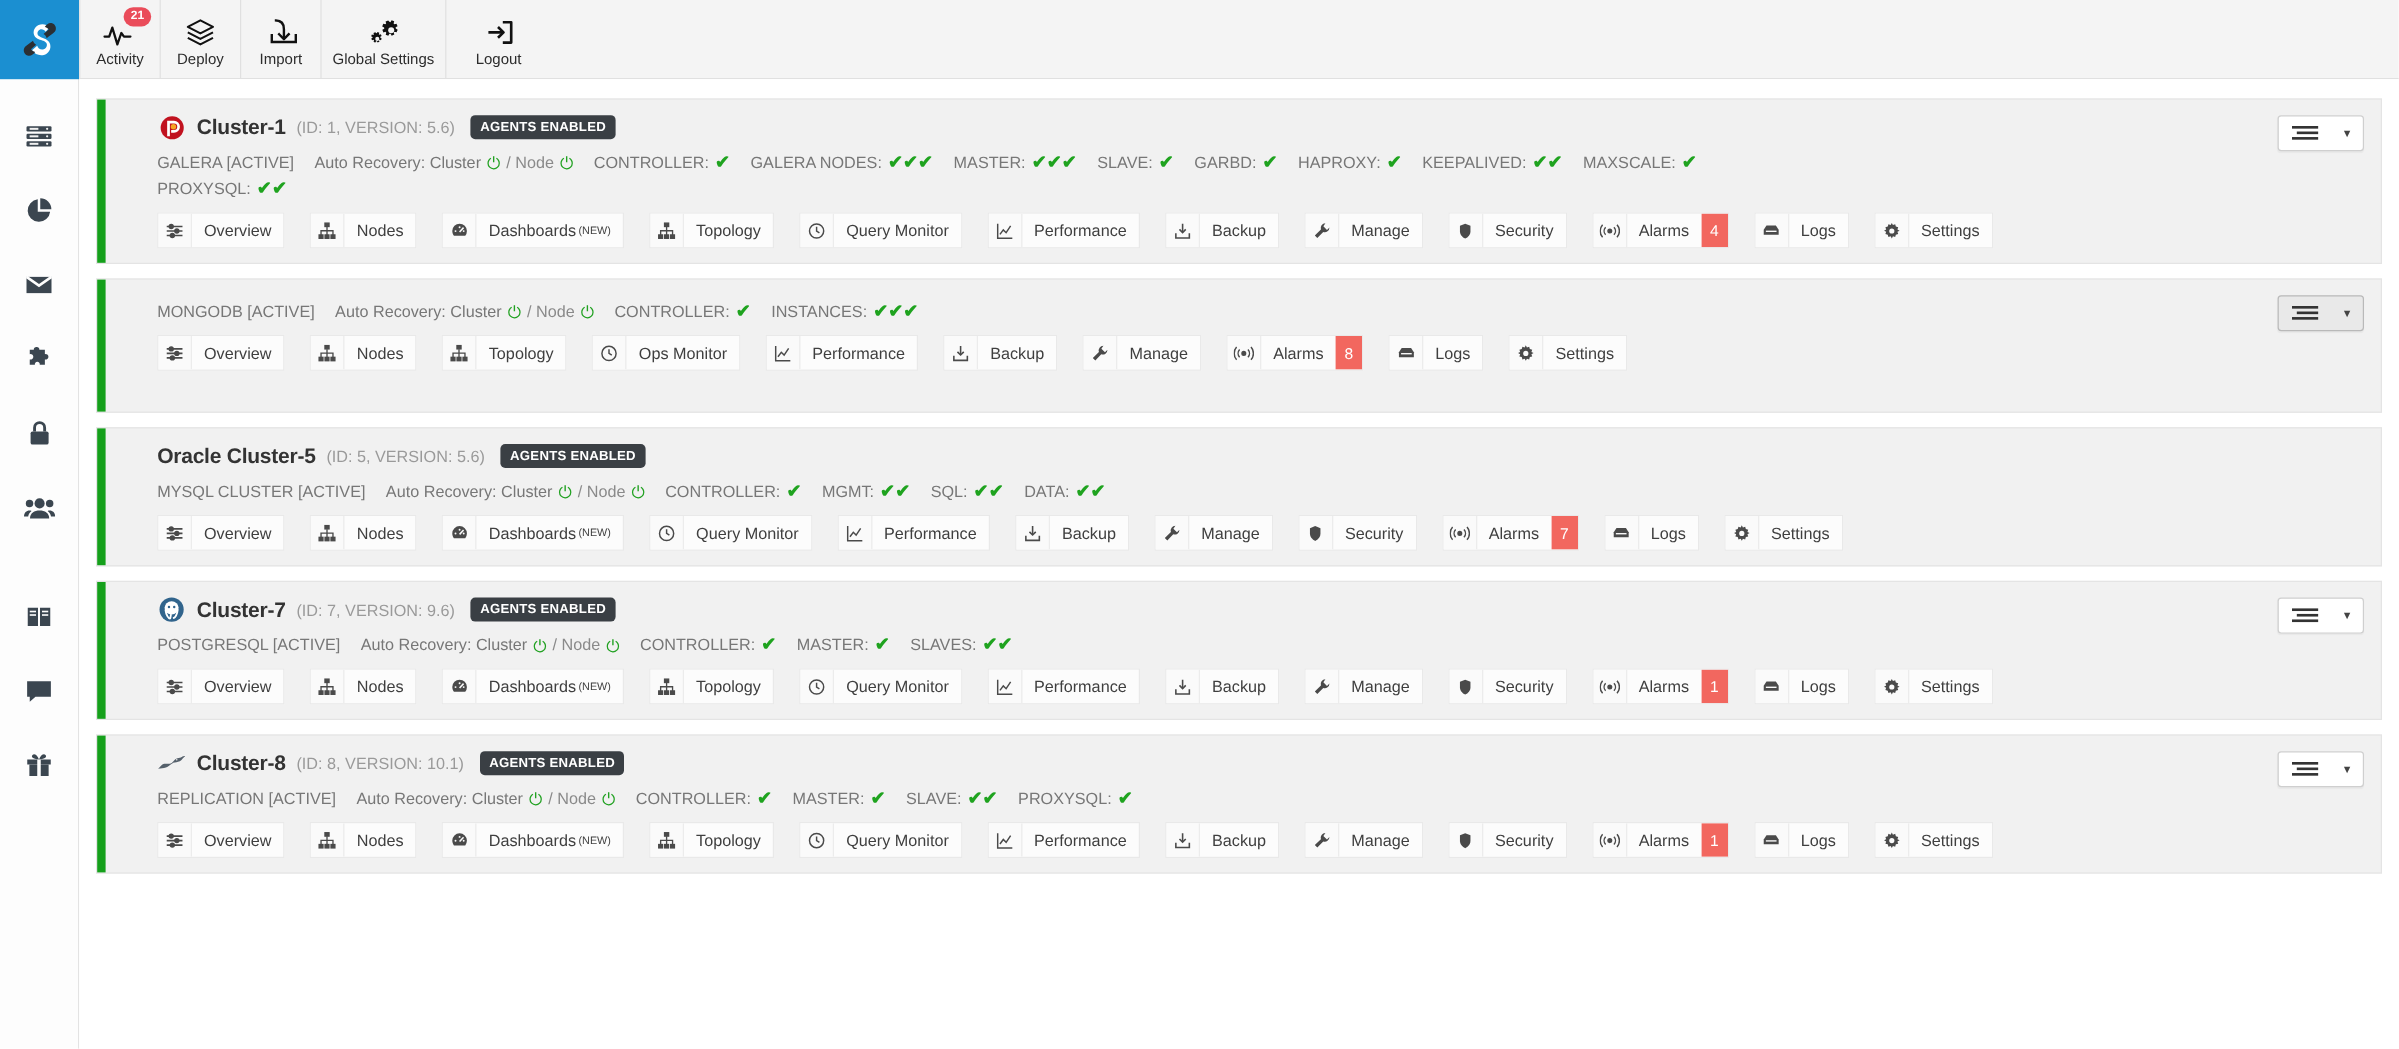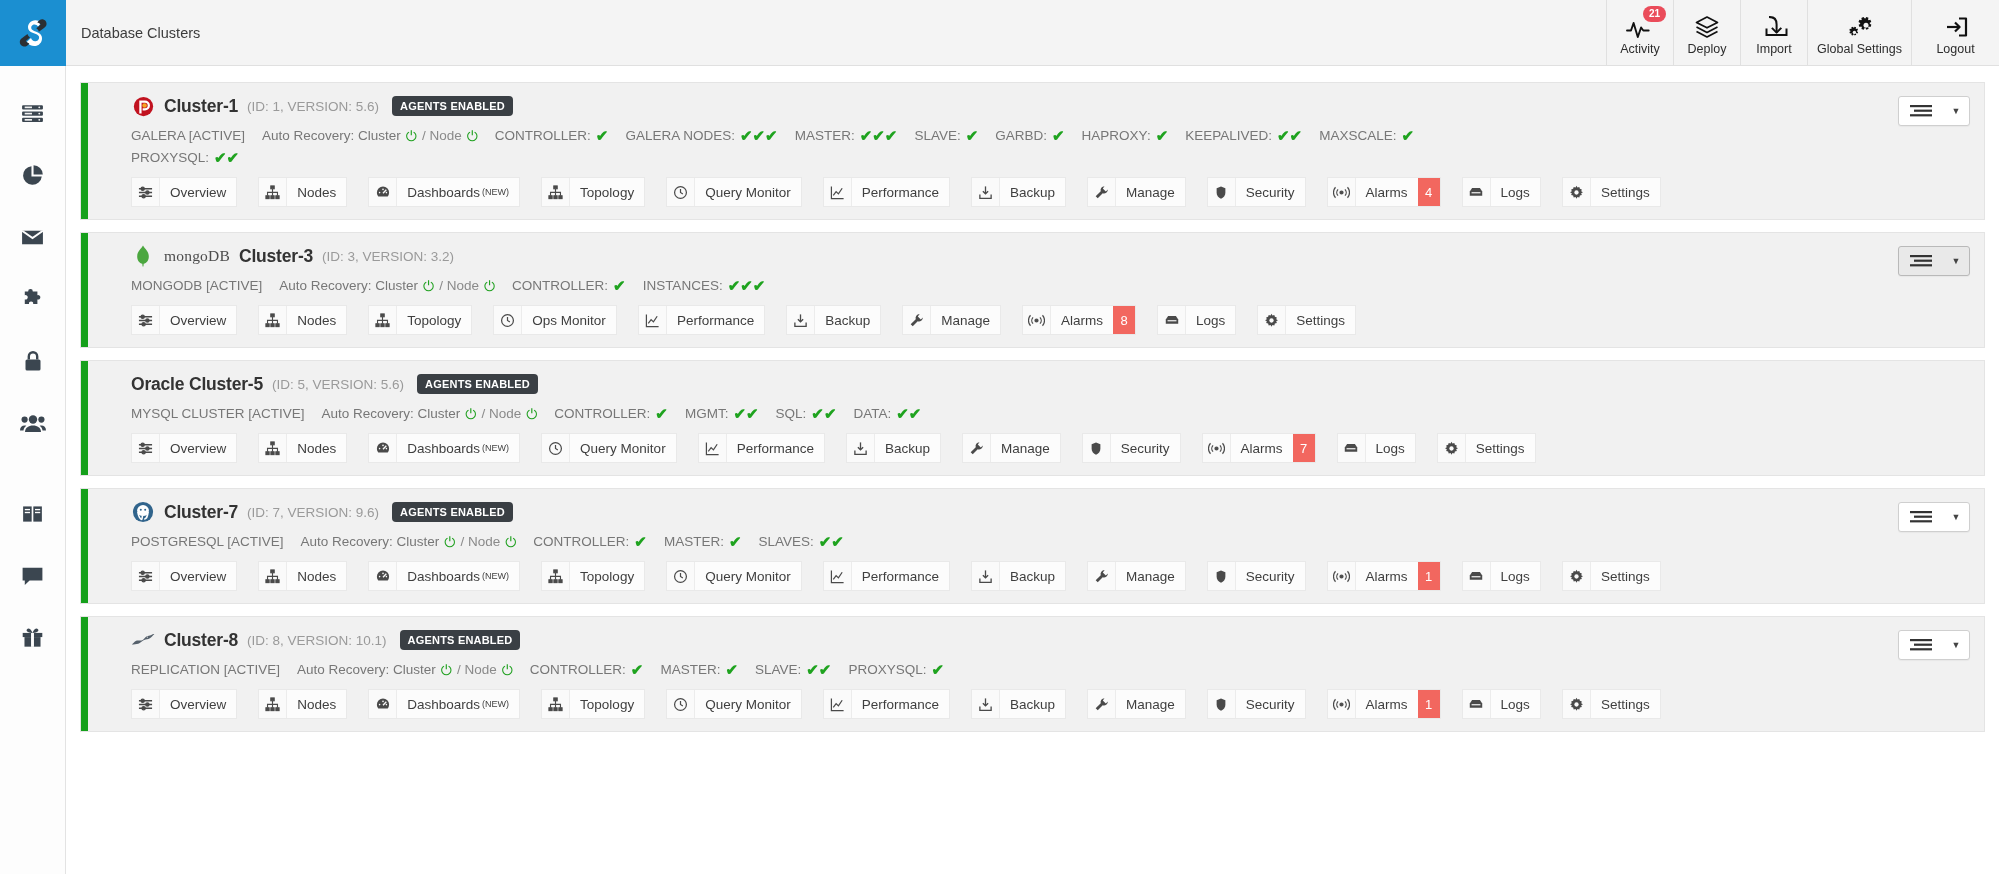--- a/index.html
+++ b/index.html
@@ -222,21 +222,20 @@
           <rect x="10.6" y="7" width="2.8" height="14" fill="#fdfdfd"></rect>
           <path d="M12 7.6C10.6 4 8.2 2.6 6.8 4c-1.3 1.3 0 3.3 5.2 3.6zM12 7.6c1.4-3.6 3.8-5 5.2-3.6 1.3 1.3 0 3.3-5.2 3.6z"></path>
         </svg>
       </div>
     </div>
   </div>
 
   <div class="rightcol">
 
     <div class="topbar">
-      <div class="page-title">Database Clusters</div>
       <div class="topnav">
 
         <div class="topnav-item">
           <div class="topnav-ico">
             <svg width="28" height="22" viewBox="0 0 28 22" fill="none" stroke="#111" stroke-width="1.9" stroke-linecap="round" stroke-linejoin="round">
               <path d="M1 13.5h4l2.6-7.5 4.2 14 3.3-9.5 2.2 3h5.4"></path>
             </svg>
           </div>
           <div class="badge-activity">21</div>
           <div class="topnav-label">Activity</div>
@@ -485,30 +484,20 @@
                 <rect x="0" y="10.2" width="22" height="2.2"></rect>
               </svg>
             </span>
           <span class="mb-car">▼</span>
         </div>
       </div>
 
       <div class="card">
         <div class="accent"></div>
         <div class="card-body">
-          <div class="card-head">
-            <span class="db-logo">
-              <svg width="14" height="22" viewBox="0 0 14 22">
-                  <path d="M7 0.6C5 4 1.2 6.6 1.2 11.4c0 4 2.4 6.7 5.1 7.4l.3 2.6h.8l.3-2.6c2.7-.7 5.1-3.4 5.1-7.4C12.8 6.6 9 4 7 0.6z" fill="#4ba73f"></path>
-                </svg>
-            </span>
-            <span class="mongo-word">mongoDB</span>
-            <span class="cname">Cluster-3</span>
-            <span class="cmeta">(ID: 3, VERSION: 3.2)</span>
-          </div>
           <div class="status-line">
             <span>MONGODB [ACTIVE]</span>
             <span class="status-grp">
               <span>Auto Recovery: Cluster</span>
               <span class="pwr">⏻</span>
               <span class="sep-slash">/ Node</span>
               <span class="pwr">⏻</span>
             </span>
             <span class="status-grp">
                 <span>CONTROLLER:</span>

